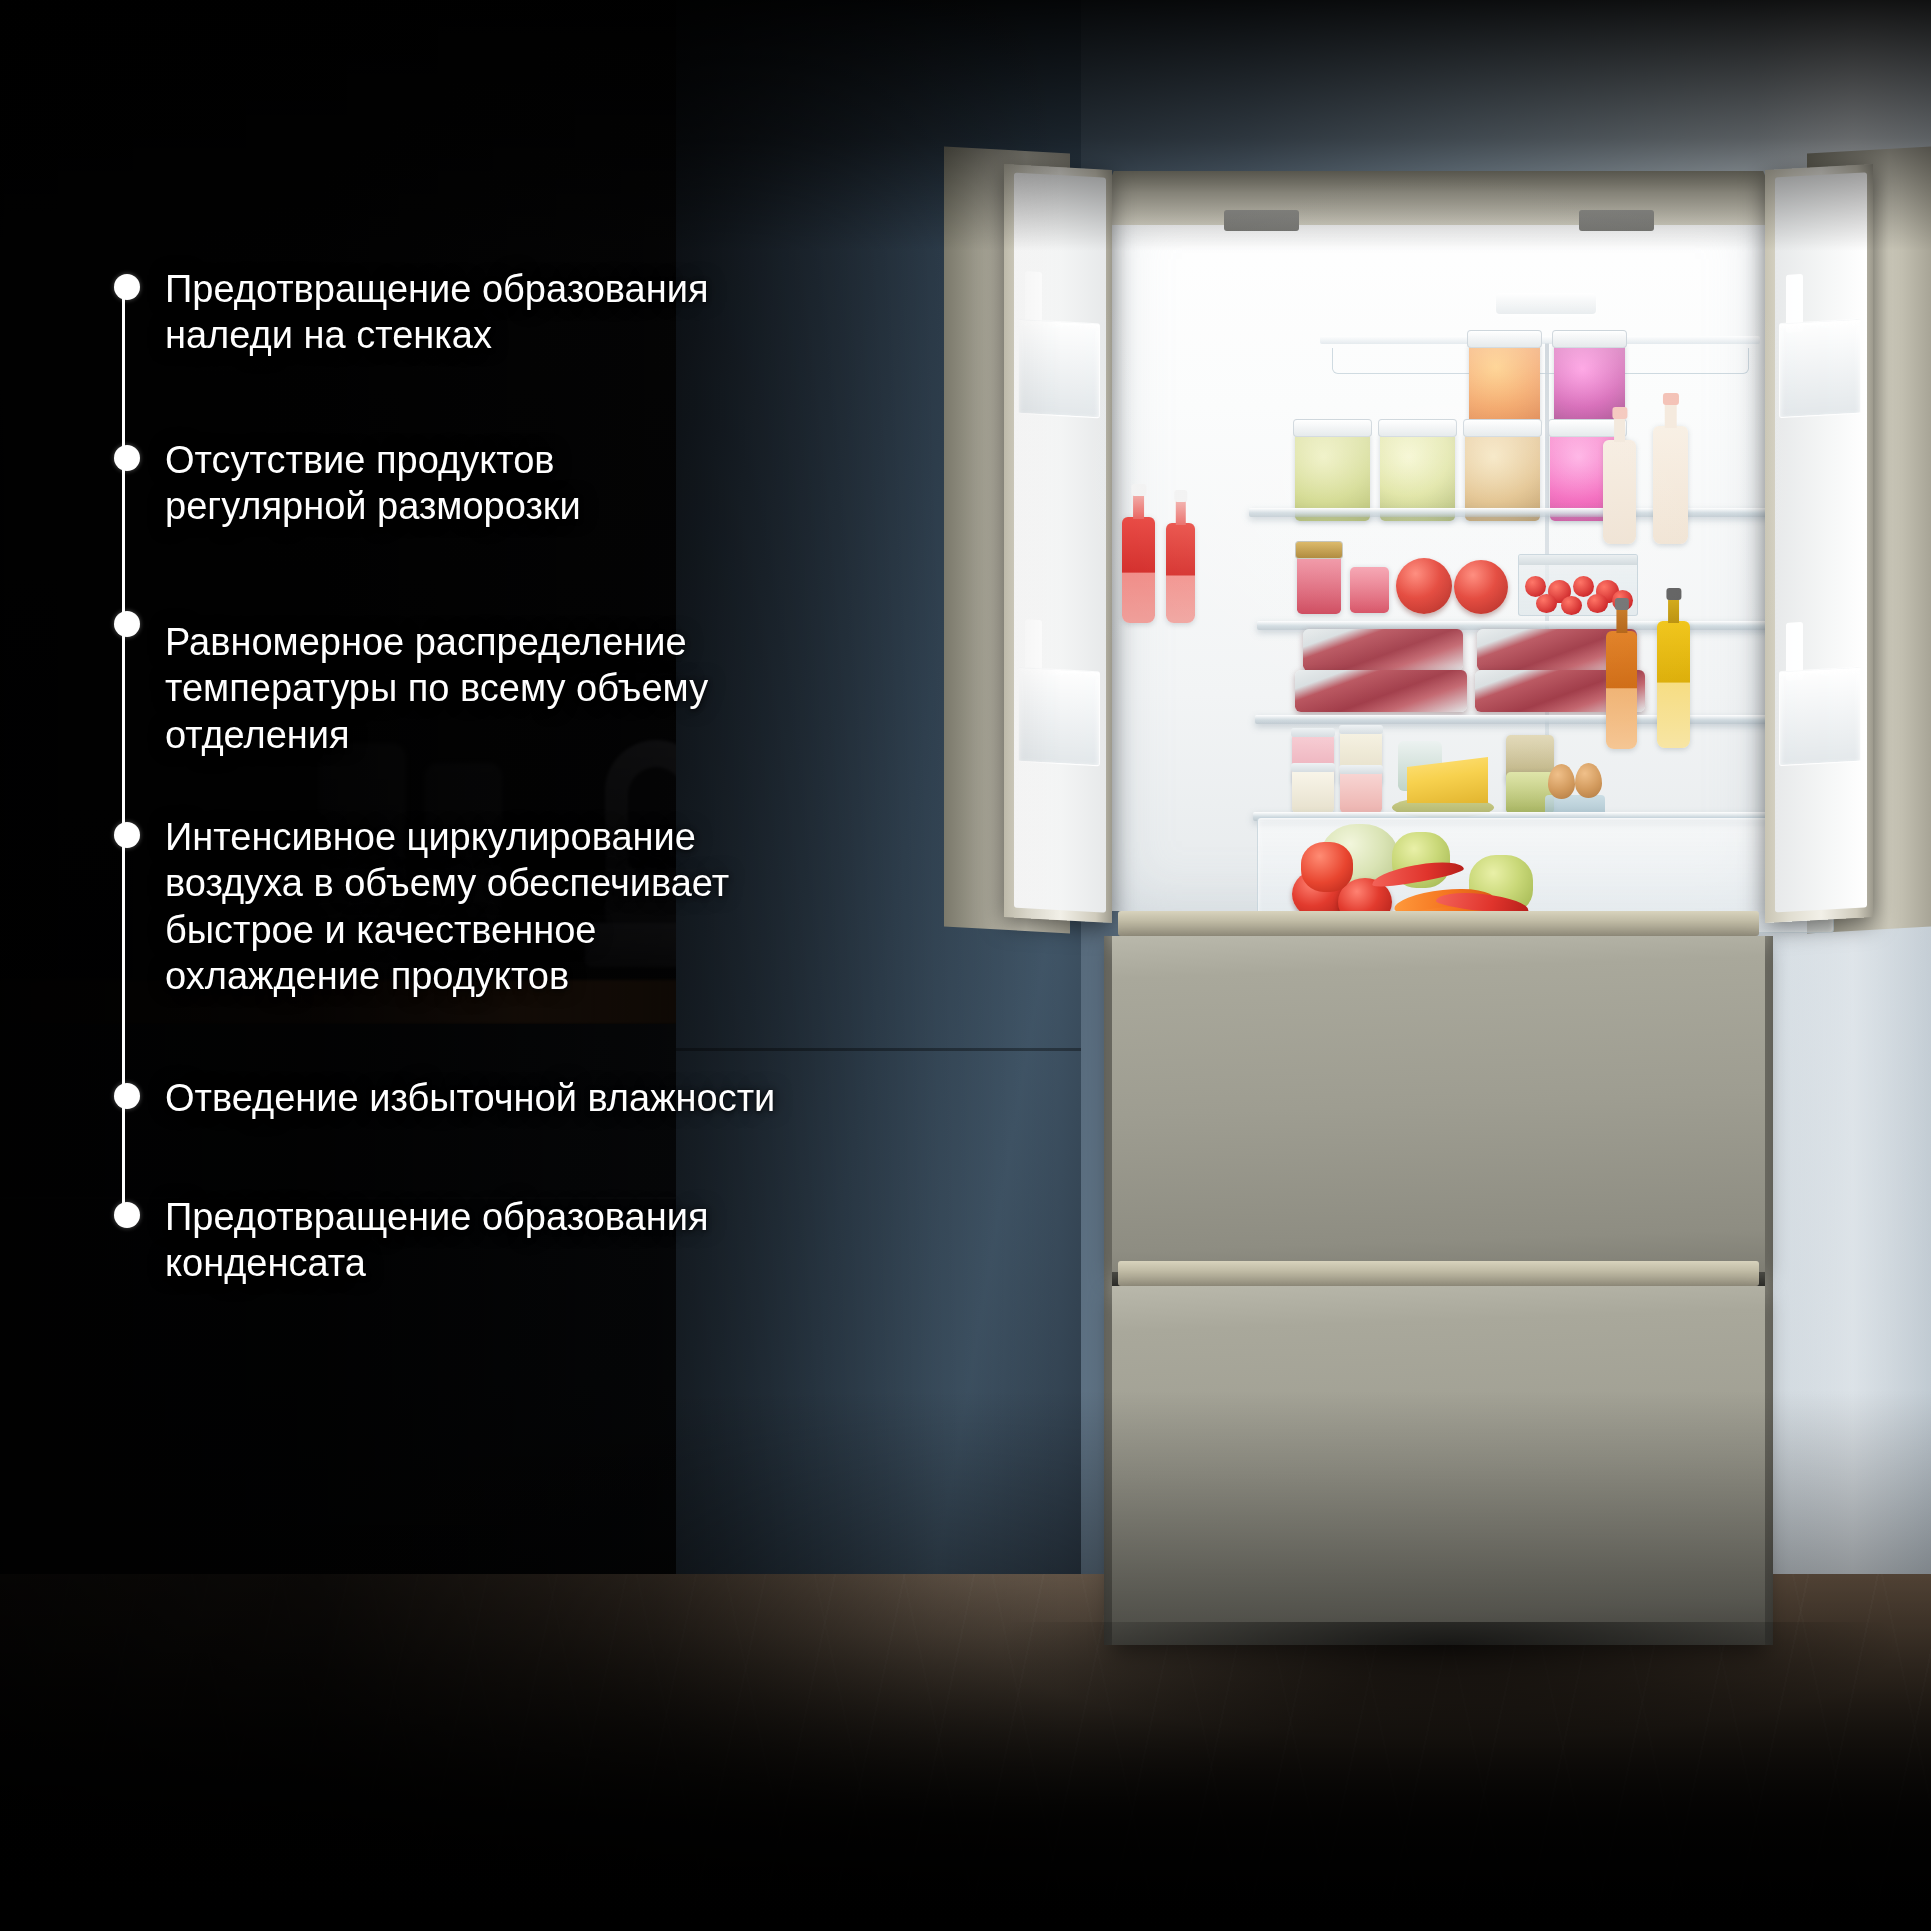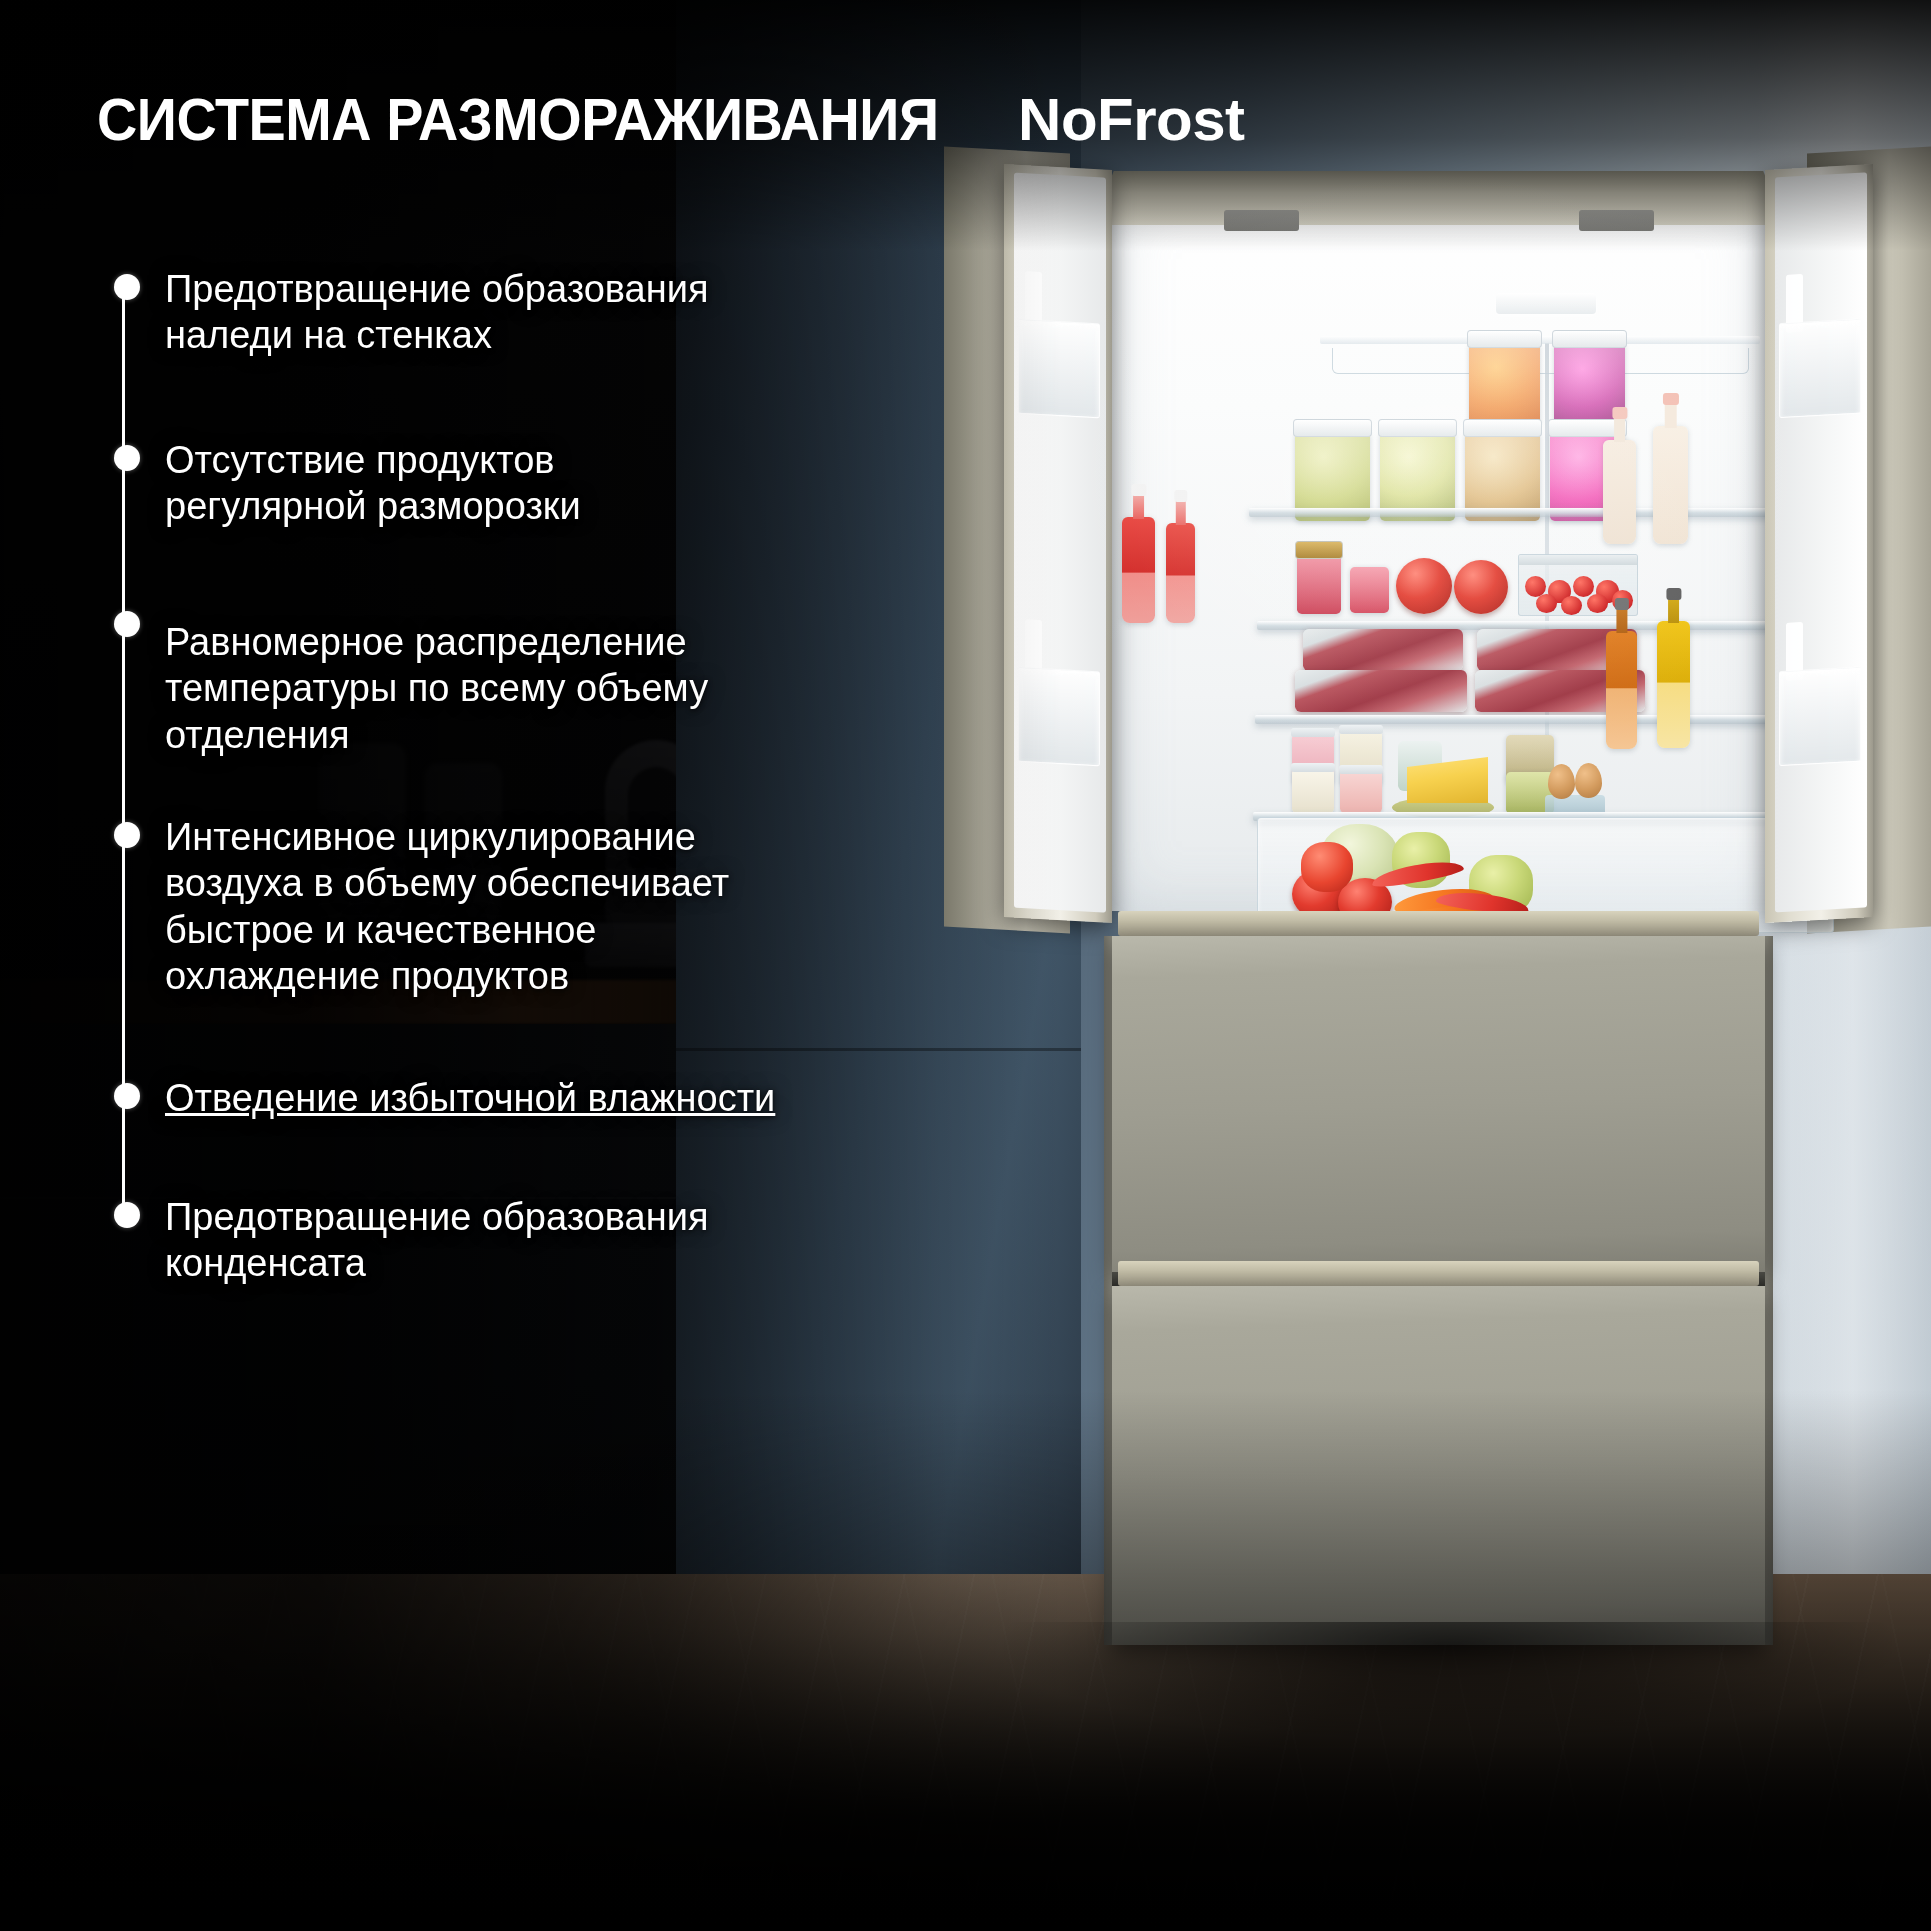--- a/index.html
+++ b/index.html
@@ -410,21 +410,20 @@
     </div>
   </div>
 
   <div class="fridge-glow"></div>
   <div class="fridge-shadow"></div>
 
   <div class="vig-top"></div>
   <div class="vig-left"></div>
   <div class="vig-bottom"></div>
 
-  <h1 class="title"><span class="ru">СИСТЕМА РАЗМОРАЖИВАНИЯ</span> <span class="en">NoFrost</span></h1>
 
   <div class="timeline">
     <div class="tl-line" style="top: 286px; height: 929px;"></div>
     <div class="bullets">
         <div class="bullet" style="top: 266px;">
           <span class="dot" style="top: 7.7px;"></span>
           <div class="btext" style="top: 0px;">Предотвращение образования
 наледи на стенках</div>
         </div>
         <div class="bullet" style="top: 437px;">
@@ -440,21 +439,21 @@
         </div>
         <div class="bullet" style="top: 814px;">
           <span class="dot" style="top: 7.7px;"></span>
           <div class="btext" style="top: 0px;">Интенсивное циркулирование
 воздуха в объему обеспечивает
 быстрое и качественное
 охлаждение продуктов</div>
         </div>
         <div class="bullet" style="top: 1075px;">
           <span class="dot" style="top: 7.7px;"></span>
-          <div class="btext" style="top: 0px; text-decoration: underline;">Отведение избыточной влажности</div>
+          <div class="btext" style="top: 0px;">Отведение избыточной влажности</div>
         </div>
         <div class="bullet" style="top: 1194px;">
           <span class="dot" style="top: 7.7px;"></span>
           <div class="btext" style="top: 0px;">Предотвращение образования
 конденсата</div>
         </div>
       </div>
   </div>
 
 </div>

